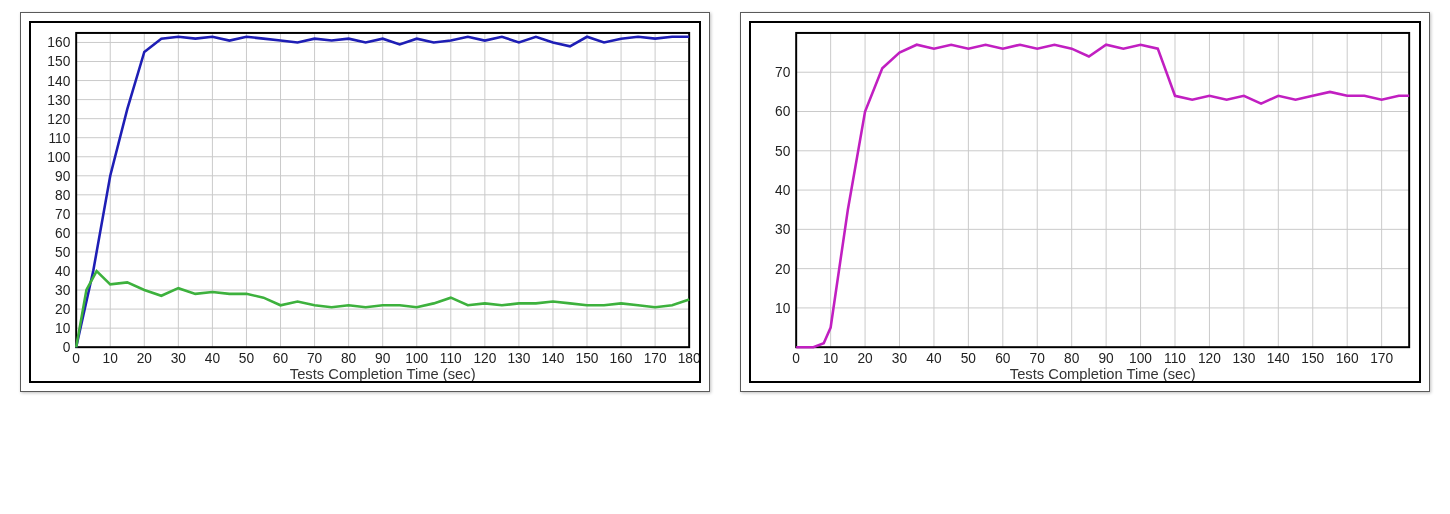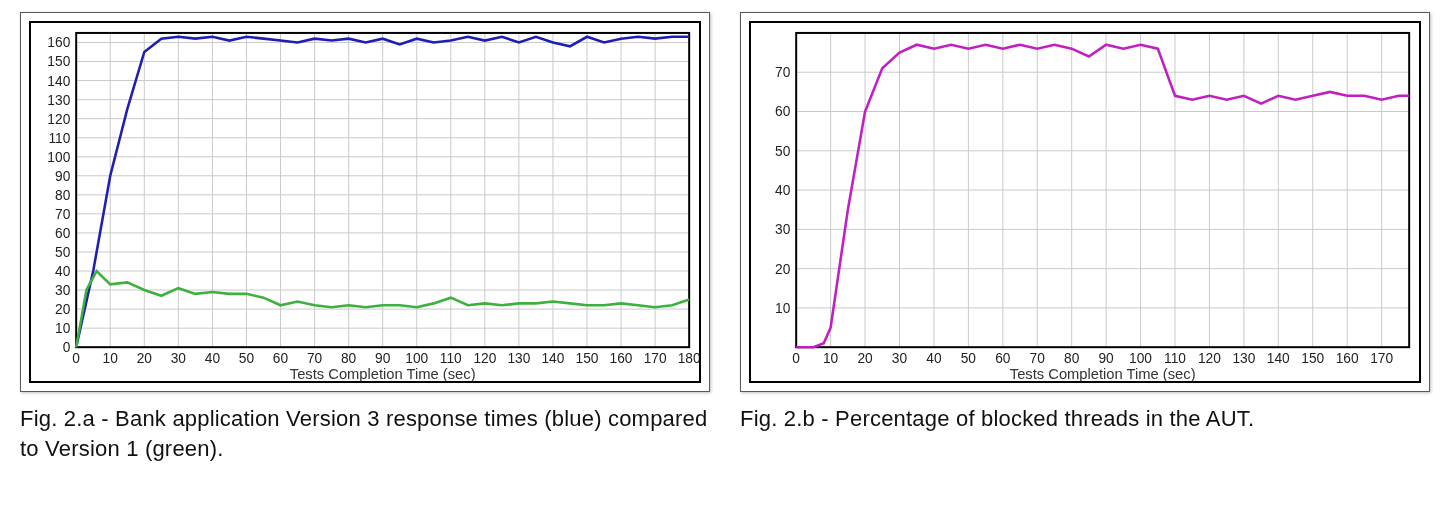--- a/index.html
+++ b/index.html
@@ -102,21 +102,20 @@
               <text class="xtext" x="600.6666666666666" y="342" text-anchor="middle">160</text>
               <text class="xtext" x="635.3333333333334" y="342" text-anchor="middle">170</text>
               <text class="xtext" x="670" y="342" text-anchor="middle">180</text>
             </g>
             <text x="358" y="358" text-anchor="middle" font-size="15" fill="#333">Tests Completion Time (sec)</text>
             <path d="M46,326L63.33333333333333,249.39393939393938L80.66666666666666,153.63636363636365L98,86.6060606060606L115.33333333333333,29.151515151515127L132.66666666666669,15.74545454545455L150,13.830303030303014L167.33333333333331,15.74545454545455L184.66666666666666,13.830303030303014L202,17.660606060606085L219.33333333333334,13.830303030303014L236.66666666666669,15.74545454545455L254,17.660606060606085L271.33333333333337,19.575757575757564L288.66666666666663,15.74545454545455L306,17.660606060606085L323.3333333333333,15.74545454545455L340.6666666666667,19.575757575757564L358,15.74545454545455L375.3333333333333,21.4909090909091L392.6666666666667,15.74545454545455L410,19.575757575757564L427.33333333333337,17.660606060606085L444.66666666666663,13.830303030303014L462,17.660606060606085L479.3333333333333,13.830303030303014L496.6666666666667,19.575757575757564L514,13.830303030303014L531.3333333333333,19.575757575757564L548.6666666666667,23.406060606060635L566,13.830303030303014L583.3333333333334,19.575757575757564L600.6666666666666,15.74545454545455L618,13.830303030303014L635.3333333333334,15.74545454545455L652.6666666666666,13.830303030303014L670,13.830303030303014" class="series blue"></path>
             <path d="M46,326L56.4,268.54545454545456L66.8,249.39393939393938L80.66666666666666,262.8L98,260.8848484848485L115.33333333333333,268.54545454545456L132.66666666666669,274.2909090909091L150,266.630303030303L167.33333333333331,272.3757575757576L184.66666666666666,270.46060606060604L202,272.3757575757576L219.33333333333334,272.3757575757576L236.66666666666669,276.2060606060606L254,283.8666666666667L271.33333333333337,280.03636363636366L288.66666666666663,283.8666666666667L306,285.7818181818182L323.3333333333333,283.8666666666667L340.6666666666667,285.7818181818182L358,283.8666666666667L375.3333333333333,283.8666666666667L392.6666666666667,285.7818181818182L410,281.95151515151514L427.33333333333337,276.2060606060606L444.66666666666663,283.8666666666667L462,281.95151515151514L479.3333333333333,283.8666666666667L496.6666666666667,281.95151515151514L514,281.95151515151514L531.3333333333333,280.03636363636366L548.6666666666667,281.95151515151514L566,283.8666666666667L583.3333333333334,283.8666666666667L600.6666666666666,281.95151515151514L618,283.8666666666667L635.3333333333334,285.7818181818182L652.6666666666666,283.8666666666667L670,278.1212121212121" class="series green"></path>
           </svg>
       </div>
     </div>
-    <div class="caption">Fig. 2.a - Bank application Version 3 response times (blue) compared to Version 1 (green).</div>
   </div>
 
   <div class="panel">
     <div class="chart-frame">
       <div class="chart-inner">
         <svg id="svg-b" viewBox="0 0 680 360" preserveAspectRatio="none">
             <g class="grid">
               <line x1="46" y1="10" x2="46" y2="326"></line>
               <line x1="81.0561797752809" y1="10" x2="81.0561797752809" y2="326"></line>
               <line x1="116.11235955056179" y1="10" x2="116.11235955056179" y2="326"></line>
@@ -169,15 +168,14 @@
               <text class="xtext" x="536.7865168539327" y="342" text-anchor="middle">140</text>
               <text class="xtext" x="571.8426966292135" y="342" text-anchor="middle">150</text>
               <text class="xtext" x="606.8988764044943" y="342" text-anchor="middle">160</text>
               <text class="xtext" x="641.9550561797753" y="342" text-anchor="middle">170</text>
             </g>
             <text x="358" y="358" text-anchor="middle" font-size="15" fill="#333">Tests Completion Time (sec)</text>
             <path d="M46,326L63.52808988764045,326L74.04494382022472,322.05L81.0561797752809,306.25L98.58426966292134,187.75L116.11235955056179,89L133.64044943820227,45.55000000000001L151.1685393258427,29.75L168.69662921348316,21.849999999999966L186.22471910112358,25.80000000000001L203.75280898876406,21.849999999999966L221.2808988764045,25.80000000000001L238.80898876404493,21.849999999999966L256.3370786516854,25.80000000000001L273.86516853932585,21.849999999999966L291.3932584269663,25.80000000000001L308.92134831460675,21.849999999999966L326.44943820224717,25.80000000000001L343.97752808988764,33.69999999999999L361.5056179775281,21.849999999999966L379.03370786516854,25.80000000000001L396.561797752809,21.849999999999966L414.08988764044943,25.80000000000001L431.61797752808985,73.19999999999999L449.14606741573033,77.15L466.67415730337075,73.19999999999999L484.2022471910113,77.15L501.7303370786517,73.19999999999999L519.2584269662921,81.1L536.7865168539327,73.19999999999999L554.314606741573,77.15L571.8426966292135,73.19999999999999L589.370786516854,69.25L606.8988764044943,73.19999999999999L624.4269662921348,73.19999999999999L641.9550561797753,77.15L659.4831460674158,73.19999999999999L670,73.19999999999999" class="series magenta"></path>
           </svg>
       </div>
     </div>
-    <div class="caption">Fig. 2.b - Percentage of blocked threads in the AUT.</div>
   </div>
 </div>
 
 </body></html>

